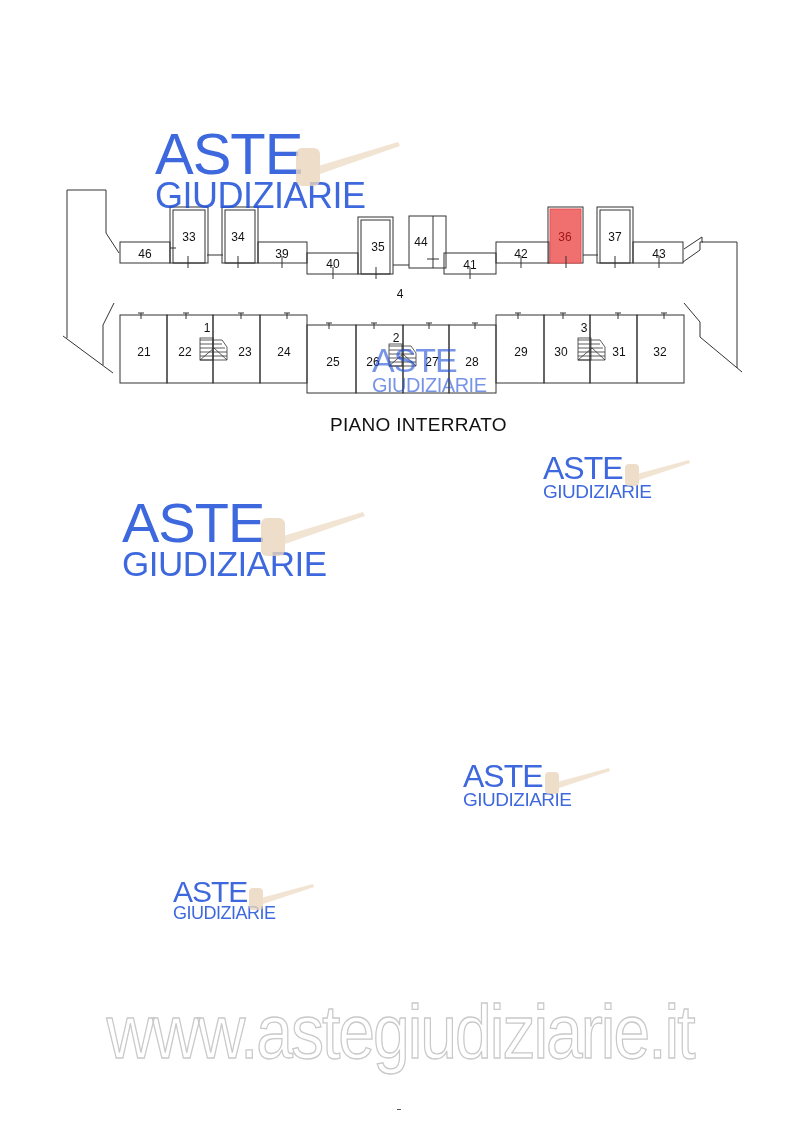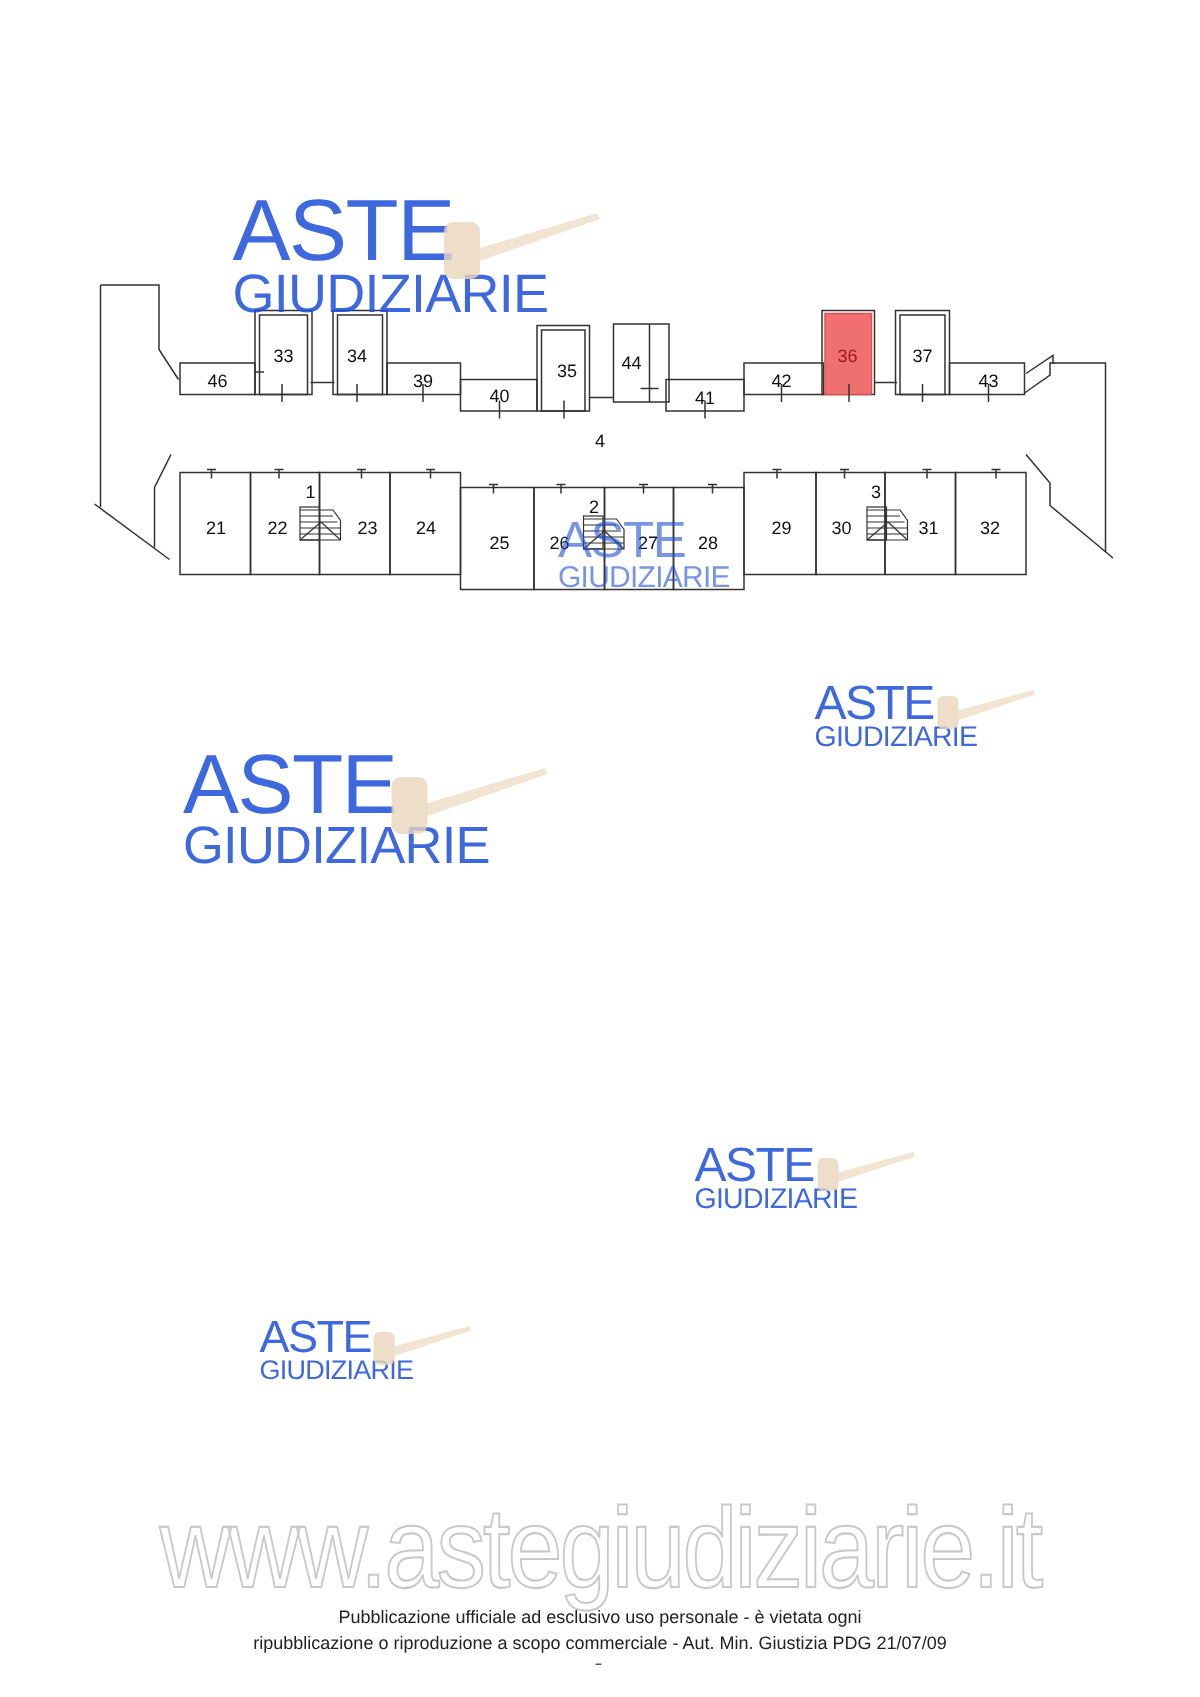--- a/index.html
+++ b/index.html
@@ -163,20 +163,21 @@
       <text x="561" y="356">30</text>
       <text x="619" y="356">31</text>
       <text x="660" y="356">32</text>
 
       <text x="207" y="332">1</text>
       <text x="396" y="342">2</text>
       <text x="584" y="332">3</text>
     </g>
   </svg>
 
+  <div class="plan-title">PIANO INTERRATO</div>
 
   <div class="wm" style="left:155px; top:128px;">
     <span class="a" style="font-size:58px;">ASTE</span>
     <span class="g" style="font-size:36px;">GIUDIZIARIE</span>
     <svg width="110" height="60" style="left:135px; top:8px;" viewBox="0 0 110 60">
       <rect x="6" y="12" width="24" height="38" rx="6" fill="#e6cdb0" opacity="0.8"></rect>
       <polygon points="28,30 108,6 110,10 30,38" fill="#ecd7bd" opacity="0.8"></polygon>
     </svg>
   </div>
 
@@ -215,17 +216,15 @@
   <div class="wm" style="left:173px; top:878px;">
     <span class="a" style="font-size:30px;">ASTE</span>
     <span class="g" style="font-size:18px;">GIUDIZIARIE</span>
     <svg width="70" height="35" style="left:72px; top:4px;" viewBox="0 0 70 35">
       <rect x="4" y="6" width="14" height="22" rx="4" fill="#e6cdb0" opacity="0.8"></rect>
       <polygon points="16,16 68,2 69,5 18,22" fill="#ecd7bd" opacity="0.8"></polygon>
     </svg>
   </div>
 
   <div class="url">www.astegiudiziarie.it</div>
-  <div class="foot" style="top:1071px;">Pubblicazione ufficiale ad esclusivo uso personale - è vietata ogni</div>
-  <div class="foot" style="top:1088px;">ripubblicazione o riproduzione a scopo commerciale - Aut. Min. Giustizia PDG 21/07/09</div>
   <div class="dash"></div>
 
 </div>
 
 </body></html>

